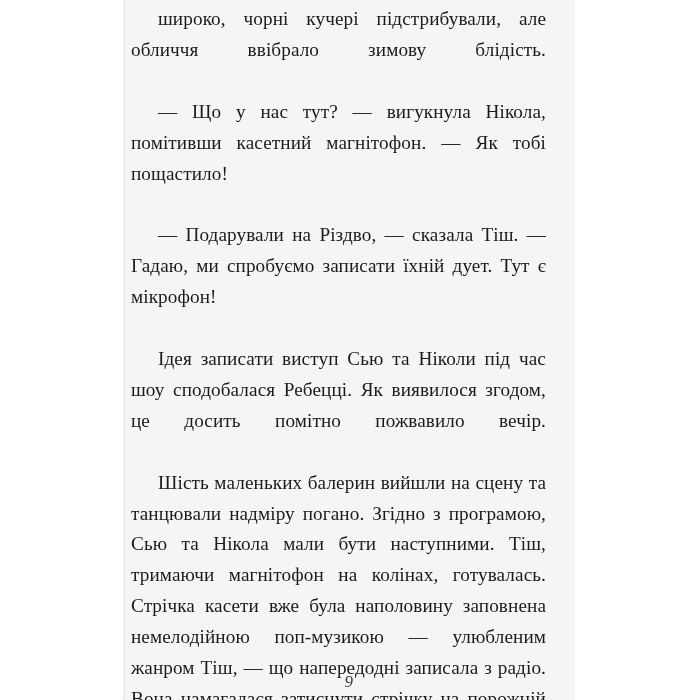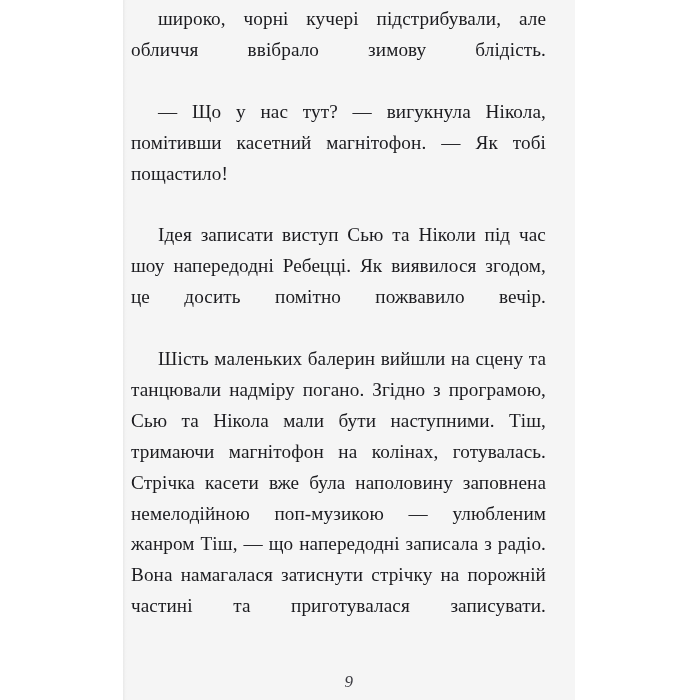--- a/index.html
+++ b/index.html
@@ -88,21 +88,22 @@
 
 <div id="page-wrap">
 
   <div id="book-page">
 
     <div id="spine-shadow"></div>
 
     <div id="text-column">
       <p class="para">широко, чорні кучері підстрибували, але обличчя ввібрало зимову блідість.</p>
       <p class="para">— Що у нас тут? — вигукнула Нікола, помітивши касетний магнітофон. — Як тобі пощастило!</p>
-      <p class="para">Ідея записати виступ Сью та Ніколи під час шоу напередодні Ребецці. Як виявилося згодом, це досить помітно пожвавило вечір.</p>
+      <p class="para">— Подарували на Різдво, — сказала Тіш. — Гадаю, ми спробуємо записати їхній дует. Тут є мікрофон!</p>
+      <p class="para">Ідея записати виступ Сью та Ніколи під час шоу сподобалася Ребецці. Як виявилося згодом, це досить помітно пожвавило вечір.</p>
       <p class="para">Шість маленьких балерин вийшли на сцену та танцювали надміру погано. Згідно з програмою, Сью та Нікола мали бути наступними. Тіш, тримаючи магнітофон на колінах, готувалась. Стрічка касети вже була наполовину заповнена немелодійною поп-музикою — улюбленим жанром Тіш, — що напередодні записала з радіо. Вона намагалася затиснути стрічку на порожній частині та приготувалася записувати.</p>
 
     </div>
 
     <div id="folio">9</div>
 
   </div>
 
 </div>
 

